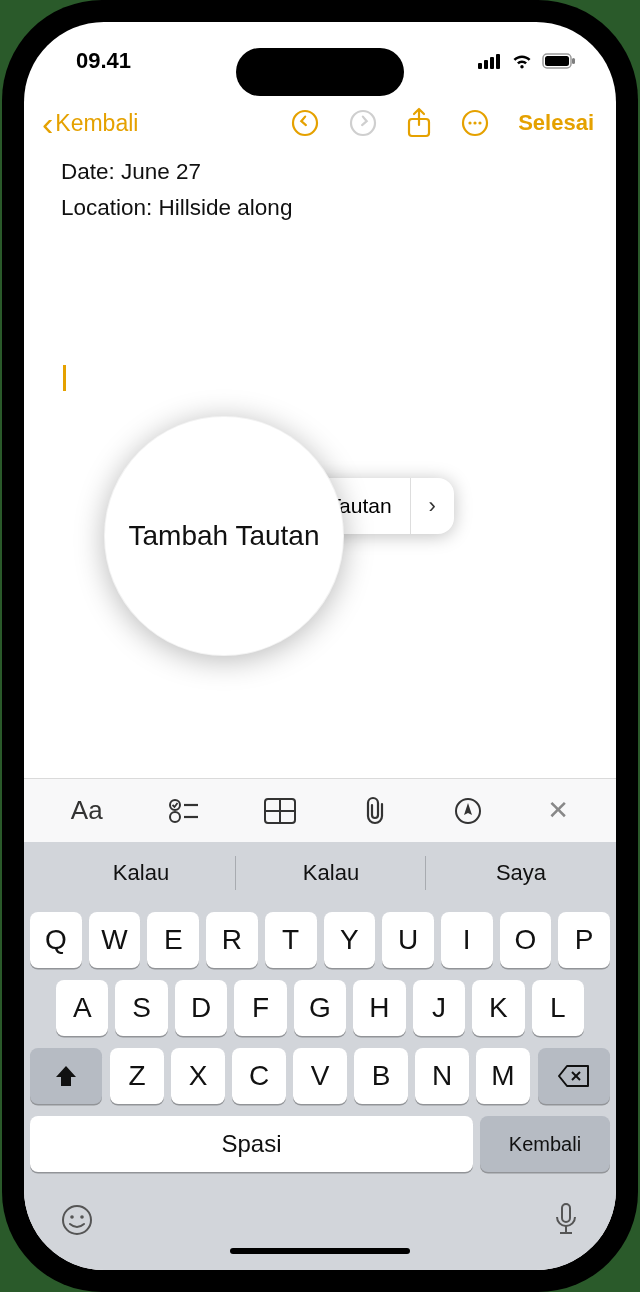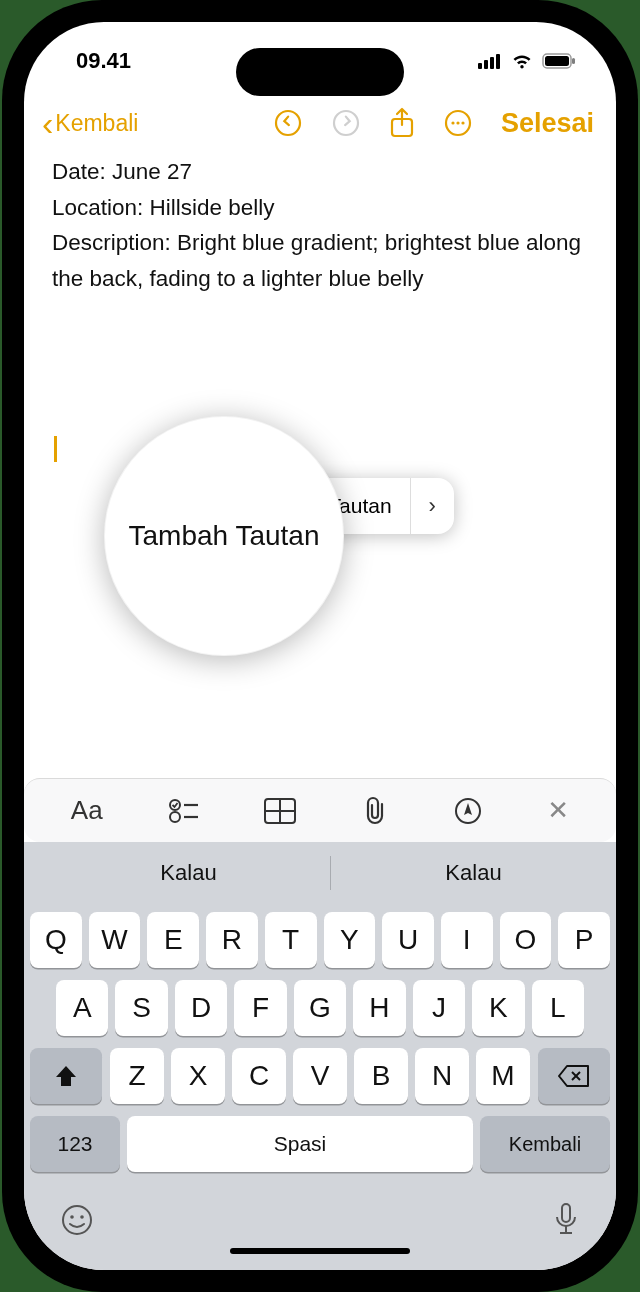--- a/index.html
+++ b/index.html
@@ -9,45 +9,45 @@
   .screen { width: 100%; height: 100%; background: #fff; border-radius: 80px; overflow: hidden; position: relative; display: flex; flex-direction: column; }
   .island { position: absolute; top: 26px; left: 50%; transform: translateX(-50%); width: 168px; height: 48px; background: #000; border-radius: 30px; z-index: 50; }
   .statusbar { height: 78px; display: flex; justify-content: space-between; align-items: center; padding: 0 40px 0 52px; font-size: 22px; font-weight: 600; }
   .sb-right { display: flex; align-items: center; gap: 8px; }
   .navbar { display: flex; align-items: center; justify-content: space-between; padding: 6px 22px 14px 18px; }
   .nav-left { display: flex; align-items: center; gap: 2px; color: #e5a100; font-size: 23px; }
   .nav-chevron { font-size: 34px; font-weight: 300; line-height: 1; }
   .nav-right { display: flex; align-items: center; gap: 28px; }
   .nav-icon { color: #e5a100; }
   .nav-icon.dim { color: #cfcfcf; }
-  .done-btn { color: #e5a100; font-size: 27px; font-weight: 600; }
-  .note-body { flex: 1; padding: 0 28px; font-size: 22.5px; line-height: 1.58; color: #111; position: relative; overflow: hidden; }
+  .done-btn { color: #e5a100; font-size: 22px; font-weight: 600; }
+  .note-body { flex: 1; padding: 0 37px; font-size: 22.5px; line-height: 1.58; color: #111; position: relative; overflow: hidden; }
   .note-body p { margin: 0; }
   .cursor { display:inline-block; width:3px; height:26px; background:#e5a100; vertical-align:middle; margin-top:140px; margin-left:2px;}
   .popover-wrap { position: absolute; top: 456px; left: 0; right:0; display:flex; justify-content:center; z-index:20;}
   .popover { background:#fff; border-radius:16px; box-shadow: 0 2px 18px rgba(0,0,0,0.25); display:flex; align-items:center; height:56px; overflow:hidden; }
   .pop-arrow { width:44px; text-align:center; font-size:22px; color:#333; border-right:1px solid #ddd; height:100%; display:flex; align-items:center; justify-content:center;}
   .pop-arrow.right { border-right:none; border-left:1px solid #ddd; }
   .pop-item { padding: 0 18px; font-size:21px; white-space:nowrap; }
   .magnifier { position:absolute; top:394px; left:80px; width:240px; height:240px; border-radius:50%; background:#fff; box-shadow: 0 4px 30px rgba(0,0,0,0.28), inset 0 0 0 1px rgba(0,0,0,0.05); z-index:30; display:flex; align-items:center; justify-content:center; overflow:hidden;}
   .mag-text { font-size:28px; color:#111; white-space:nowrap; }
-  .kb-toolbar { background:#f8f8f9; border-top:1px solid #dadada; display:flex; align-items:center; justify-content:space-around; height:64px; padding:0 14px;border-radius:16px;}
+  .kb-toolbar { background:#f8f8f9; border-top:1px solid #dadada; display:flex; align-items:center; justify-content:space-around; height:64px; padding:0 14px;}
   .kb-tool { color:#333; }
   .kb-tool.x { color:#888; font-size:26px; font-weight:300;}
   .suggestions { background:#d2d5da; display:flex; height:62px; align-items:stretch;padding-left:22px;}
   .sug { flex:1; display:flex; align-items:center; justify-content:center; font-size:22px; color:#111; position:relative;}
   .sug:not(:last-child)::after { content:""; position:absolute; right:0; top:14px; bottom:14px; width:1px; background:#a8abb0;}
   .keyboard { background:#d2d5da; padding: 8px 6px 6px 6px; }
   .krow { display:flex; gap:7px; margin-bottom:12px; justify-content:center;}
   .key { background:#fff; border-radius:8px; box-shadow: 0 1.5px 0 rgba(0,0,0,0.3); height:56px; flex:1; display:flex; align-items:center; justify-content:center; font-size:28px; color:#111; max-width:54px;}
   .key.fn { background:#b6bbc3; font-size:20px; max-width:none;}
   .key.shift { max-width:72px; flex:1.4;}
   .key.del { max-width:72px; flex:1.4;}
   .key.num { flex:1.6; max-width:90px; font-size:21px;}
-  .key.space { flex:4; max-width:none; font-size:21px; background:#fff;}
+  .key.space { flex:4; max-width:none; font-size:24px; background:#fff;}
   .key.return { flex:2; max-width:130px; font-size:20px;}
   .kb-bottom { display:flex; justify-content:space-between; align-items:center; padding: 18px 30px 2px 30px;}
   .kb-bot-icon { color:#555;}
   .home-ind { width: 180px; height:6px; background:#000; border-radius:4px; margin: 8px auto 10px auto;}
   svg { display:block; }
 </style>
 </head>
 <body>
 
 <div class="frame">
@@ -112,22 +112,21 @@
                 <circle cx="15" cy="15" r="1.6" fill="#e5a100"></circle>
                 <circle cx="20" cy="15" r="1.6" fill="#e5a100"></circle>
               </svg>
           </span>
           <span class="done-btn">Selesai</span>
         </div>
       </div>
 
       <div class="note-body">
         <p>Date: June 27</p>
-        <p>Location: Hillside belly</p>
-        <p>Description: Bright blue gradient; brightest blue along the back, fading to a lighter blue belly</p>
+        <p>Location: Hillside along</p>
         <span class="cursor"></span>
       </div>
 
       <div class="popover-wrap">
         <div class="popover">
           <div class="pop-arrow">‹</div>
           <div class="pop-item">Tambah Tautan</div>
           <div class="pop-arrow right">›</div>
         </div>
       </div>
@@ -164,20 +163,21 @@
               <circle cx="14" cy="14" r="12" fill="none" stroke="#333" stroke-width="2"></circle>
               <path d="M14 6 L10 18 L14 16 L18 18 Z" fill="#333"></path>
             </svg>
         </span>
         <span class="kb-tool x">✕</span>
       </div>
 
       <div class="suggestions">
         <div class="sug">Kalau</div>
         <div class="sug">Kalau</div>
+        <div class="sug">Saya</div>
       </div>
 
       <div class="keyboard">
         <div class="krow" id="krow1">
             <div class="key">Q</div>
             <div class="key">W</div>
             <div class="key">E</div>
             <div class="key">R</div>
             <div class="key">T</div>
             <div class="key">Y</div>
@@ -214,21 +214,20 @@
             </div>
           <div class="key fn del">
             <svg width="32" height="24" viewBox="0 0 32 24">
                 <path d="M9 2 L30 2 L30 22 L9 22 L1 12 Z" fill="none" stroke="#111" stroke-width="2" stroke-linejoin="round"></path>
                 <line x1="14" y1="8" x2="22" y2="16" stroke="#111" stroke-width="2"></line>
                 <line x1="22" y1="8" x2="14" y2="16" stroke="#111" stroke-width="2"></line>
               </svg>
           </div>
         </div>
         <div class="krow">
-          <div class="key fn num">123</div>
           <div class="key space">Spasi</div>
           <div class="key fn return">Kembali</div>
         </div>
         <div class="kb-bottom">
           <span class="kb-bot-icon">
             <svg width="34" height="34" viewBox="0 0 34 34">
                 <circle cx="17" cy="17" r="14" fill="none" stroke="#555" stroke-width="2"></circle>
                 <circle cx="12" cy="14" r="1.8" fill="#555"></circle>
                 <circle cx="22" cy="14" r="1.8" fill="#555"></circle>
                 <path d="M10 21 q7 6 14 0" fill="none" stroke="#555" stroke-width="2" stroke-linecap="round"></path>

